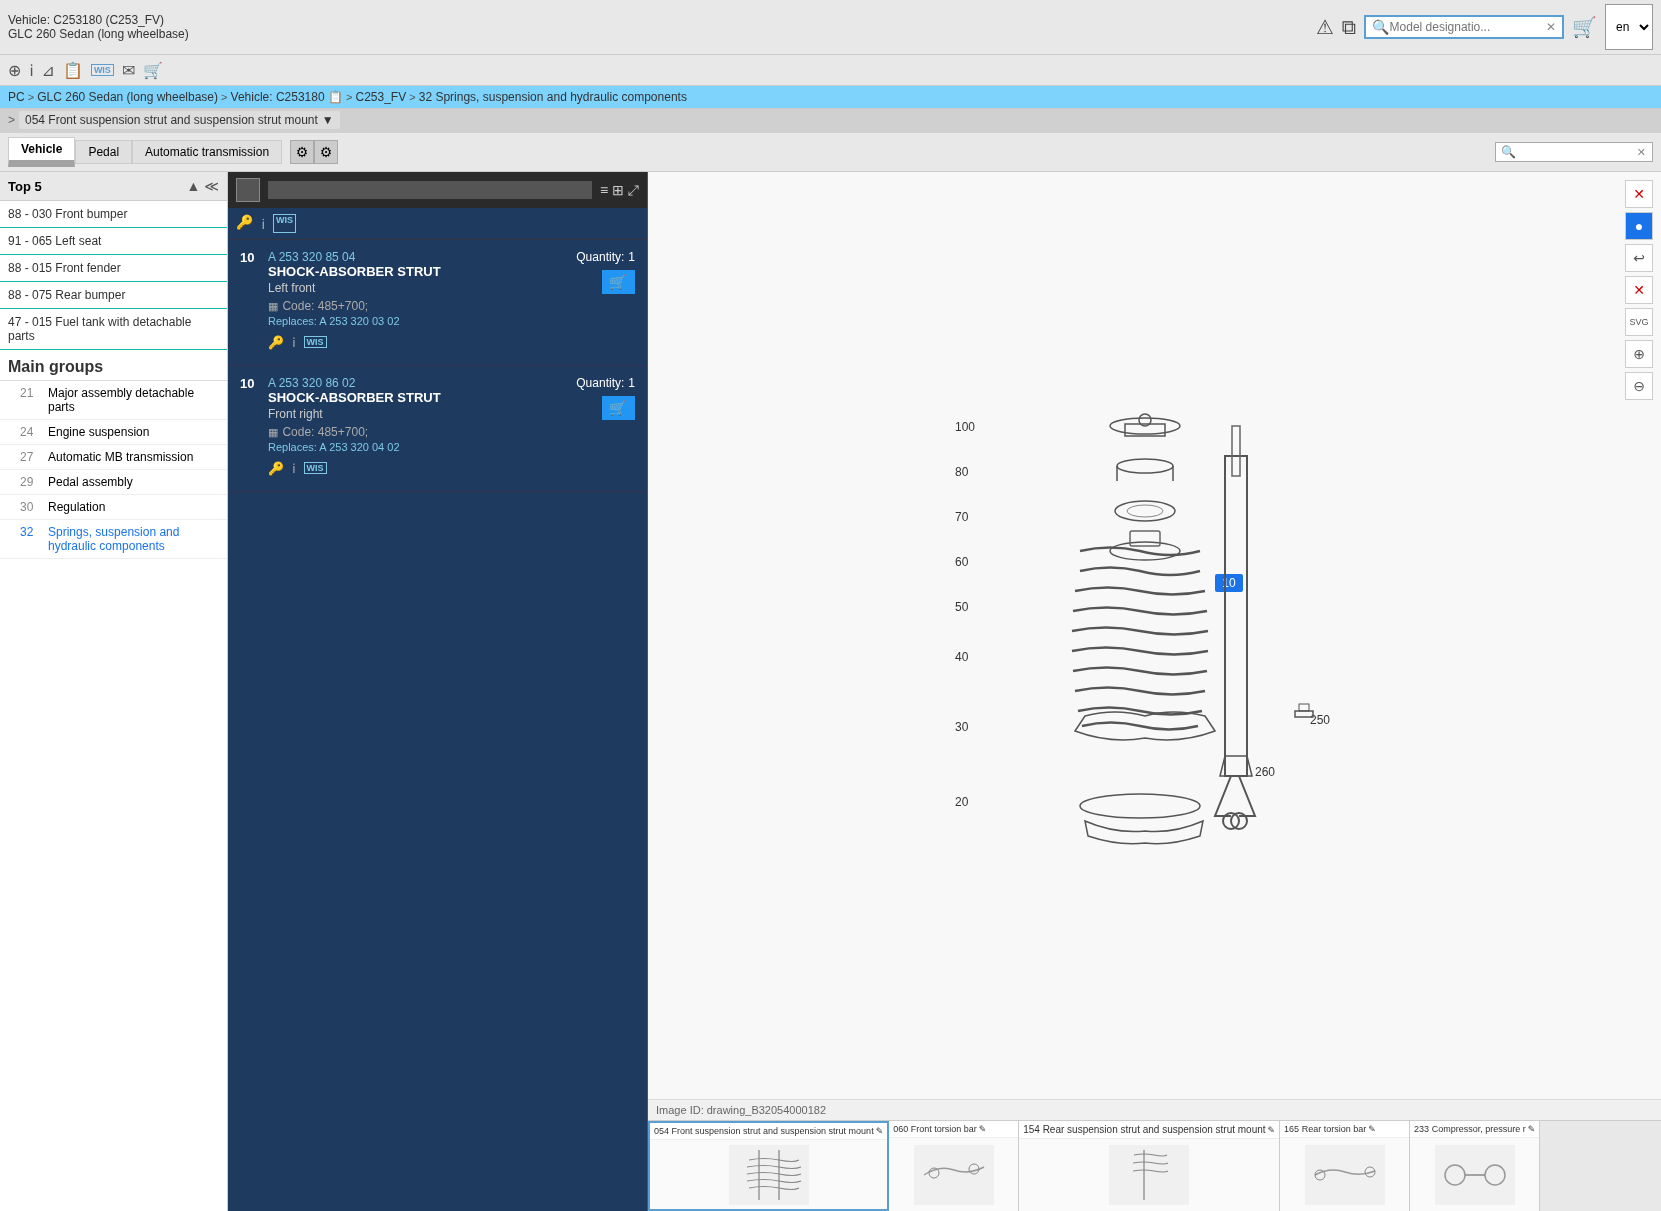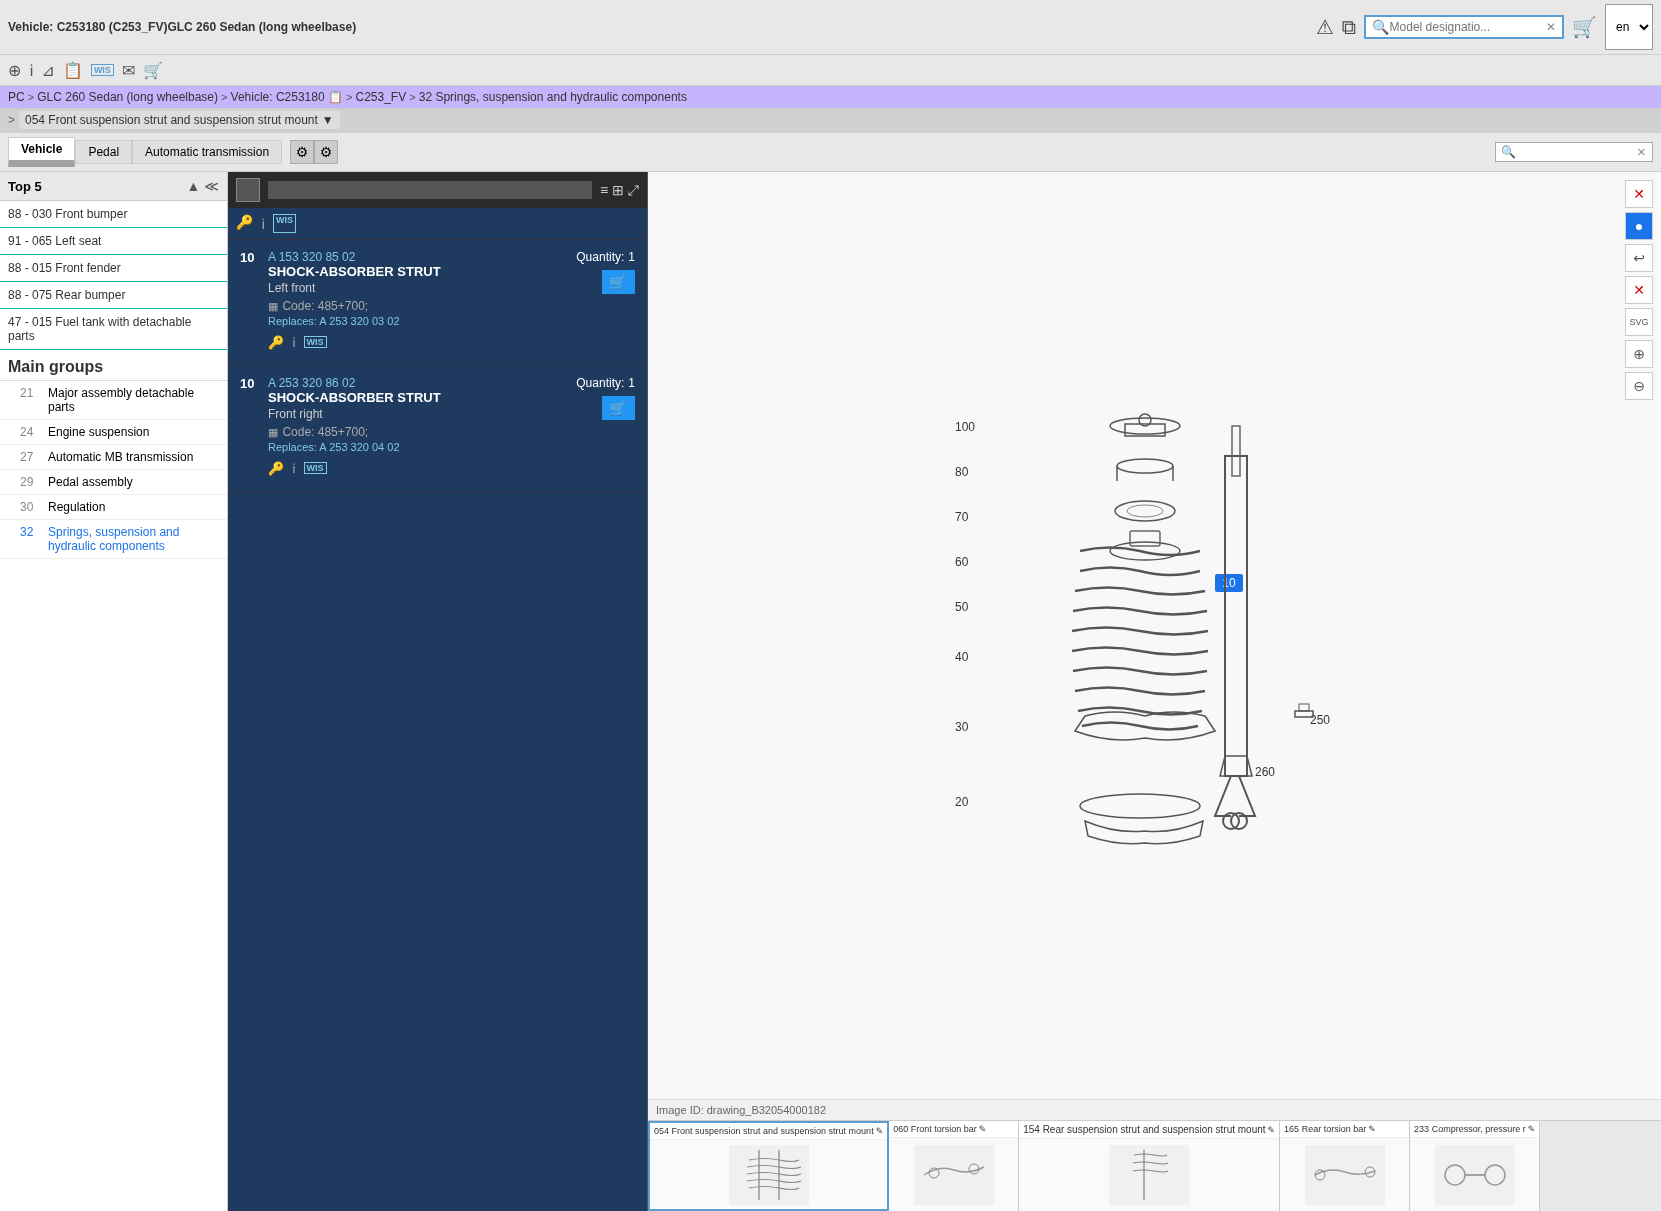--- a/index.html
+++ b/index.html
@@ -1,29 +1,29 @@
 <!DOCTYPE html>
 <html><head>
   <meta charset="utf-8">
   <style>
     * { box-sizing: border-box; margin: 0; padding: 0; font-family: Arial, sans-serif; font-size: 12px; }
     body { background: #d0d0d0; width: 1661px; min-height: 1211px; overflow-x: hidden; }
 
     
     .header { background: #e8e8e8; padding: 4px 8px; display: flex; align-items: center; justify-content: space-between; border-bottom: 1px solid #ccc; }
-    .header-left { display: flex; flex-direction: row; font-weight: bold; }
+    .header-left { display: flex; flex-direction: column; }
     .header-vehicle { font-size: 12px; color: #333; }
     .header-model { font-size: 12px; color: #333; }
     .header-right { display: flex; align-items: center; gap: 8px; }
     .search-box { display: flex; align-items: center; border: 2px solid #5a9fd4; padding: 2px 6px; background: white; width: 200px; }
     .search-box input { border: none; outline: none; width: 100%; font-size: 12px; }
     .lang-selector { border: 1px solid #999; padding: 14px 6px; background: white; font-size: 12px; }
 
     
-    .breadcrumb { background: #c4b5fd; padding: 4px 8px; font-size: 11px; color: #555; border-bottom: 1px solid #ccc; }
+    .breadcrumb { background: #7dd3fc; padding: 4px 8px; font-size: 11px; color: #555; border-bottom: 1px solid #ccc; }
     .breadcrumb a { color: #333; text-decoration: none; }
     .breadcrumb-sub { padding: 2px 8px 4px 8px; font-size: 11px; color: #333; display: flex; align-items: center; gap: 4px; }
     .breadcrumb-sub .sub-item { background: #ddd; padding: 2px 6px; border-radius: 2px; display: flex; align-items: center; gap: 4px; }
 
     
     .toolbar { background: #e8e8e8; padding: 4px 8px; display: flex; align-items: center; justify-content: space-between; border-bottom: 1px solid #ccc; }
     .toolbar-tab { padding: 4px 12px; background: #e0e0e0; border: 1px solid #ccc; cursor: pointer; font-size: 12px; }
     .toolbar-tab.active { background: white; border-bottom: 7px solid #a3a3a3; font-weight: bold; }
     .toolbar-tab-icon { width: 24px; height: 24px; background: #ccc; border: 1px solid #aaa; display: flex; align-items: center; justify-content: center; cursor: pointer; font-size: 14px; }
     .toolbar-right { display: flex; align-items: center; gap: 8px; }
@@ -221,21 +221,21 @@
       <span style="color:#aaa;font-size:14px;cursor:pointer;">ℹ</span>
       <span class="wis-badge" style="color:#7ec8e3;border-color:#7ec8e3;">WIS</span>
     </div>
 
     <div class="parts-panel-scrollable">
 
       <div class="part-card">
         <div class="part-card-header">
           <span class="part-num">10</span>
           <div style="flex:1;padding:0 8px;">
-            <div class="part-code">A 153 320 85 02</div>
+            <div class="part-code">A 253 320 85 04</div>
             <div class="part-name">SHOCK-ABSORBER STRUT</div>
             <div class="part-desc">Left front</div>
             <div class="part-info">
               <span style="font-size:11px;color:#aaa;">▦</span>
               <span>Code: 485+700;</span>
             </div>
             <div class="part-replaces">Replaces: A 253 320 03 02</div>
             <div class="part-footer-icons">
               <span style="color:#aaa;font-size:13px;cursor:pointer;">🔑</span>
               <span style="color:#aaa;font-size:13px;cursor:pointer;">ℹ</span>

